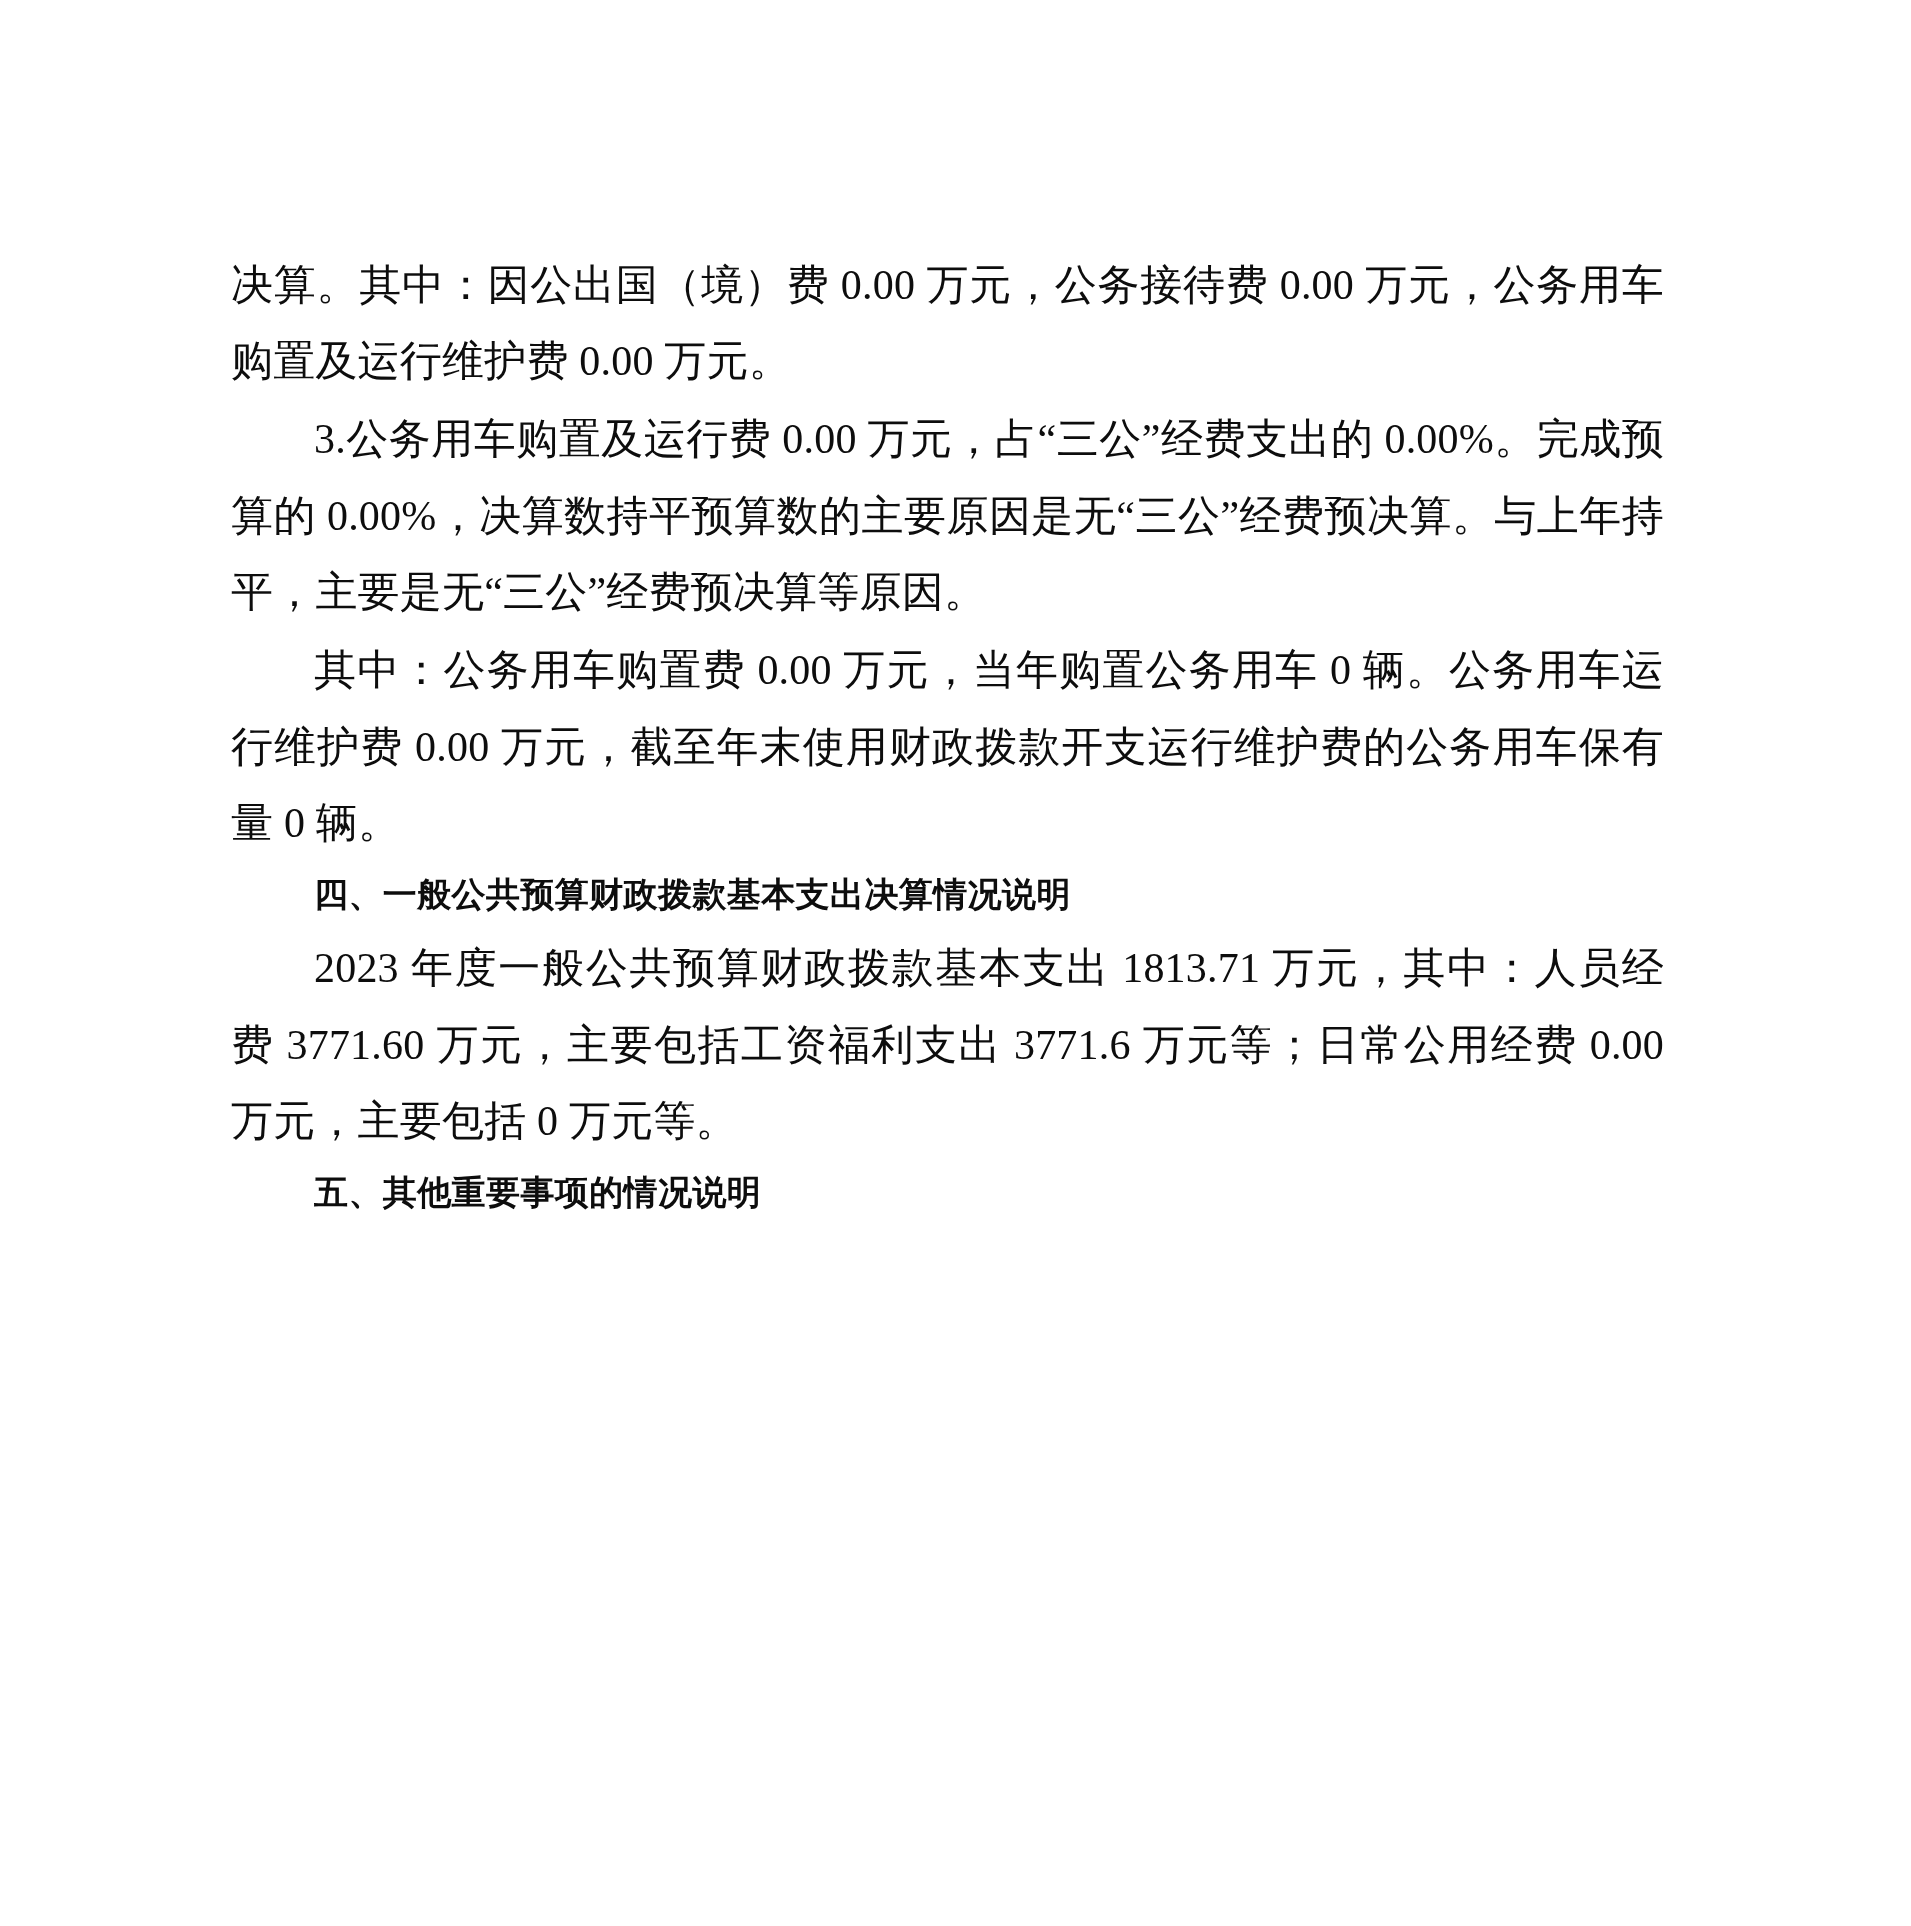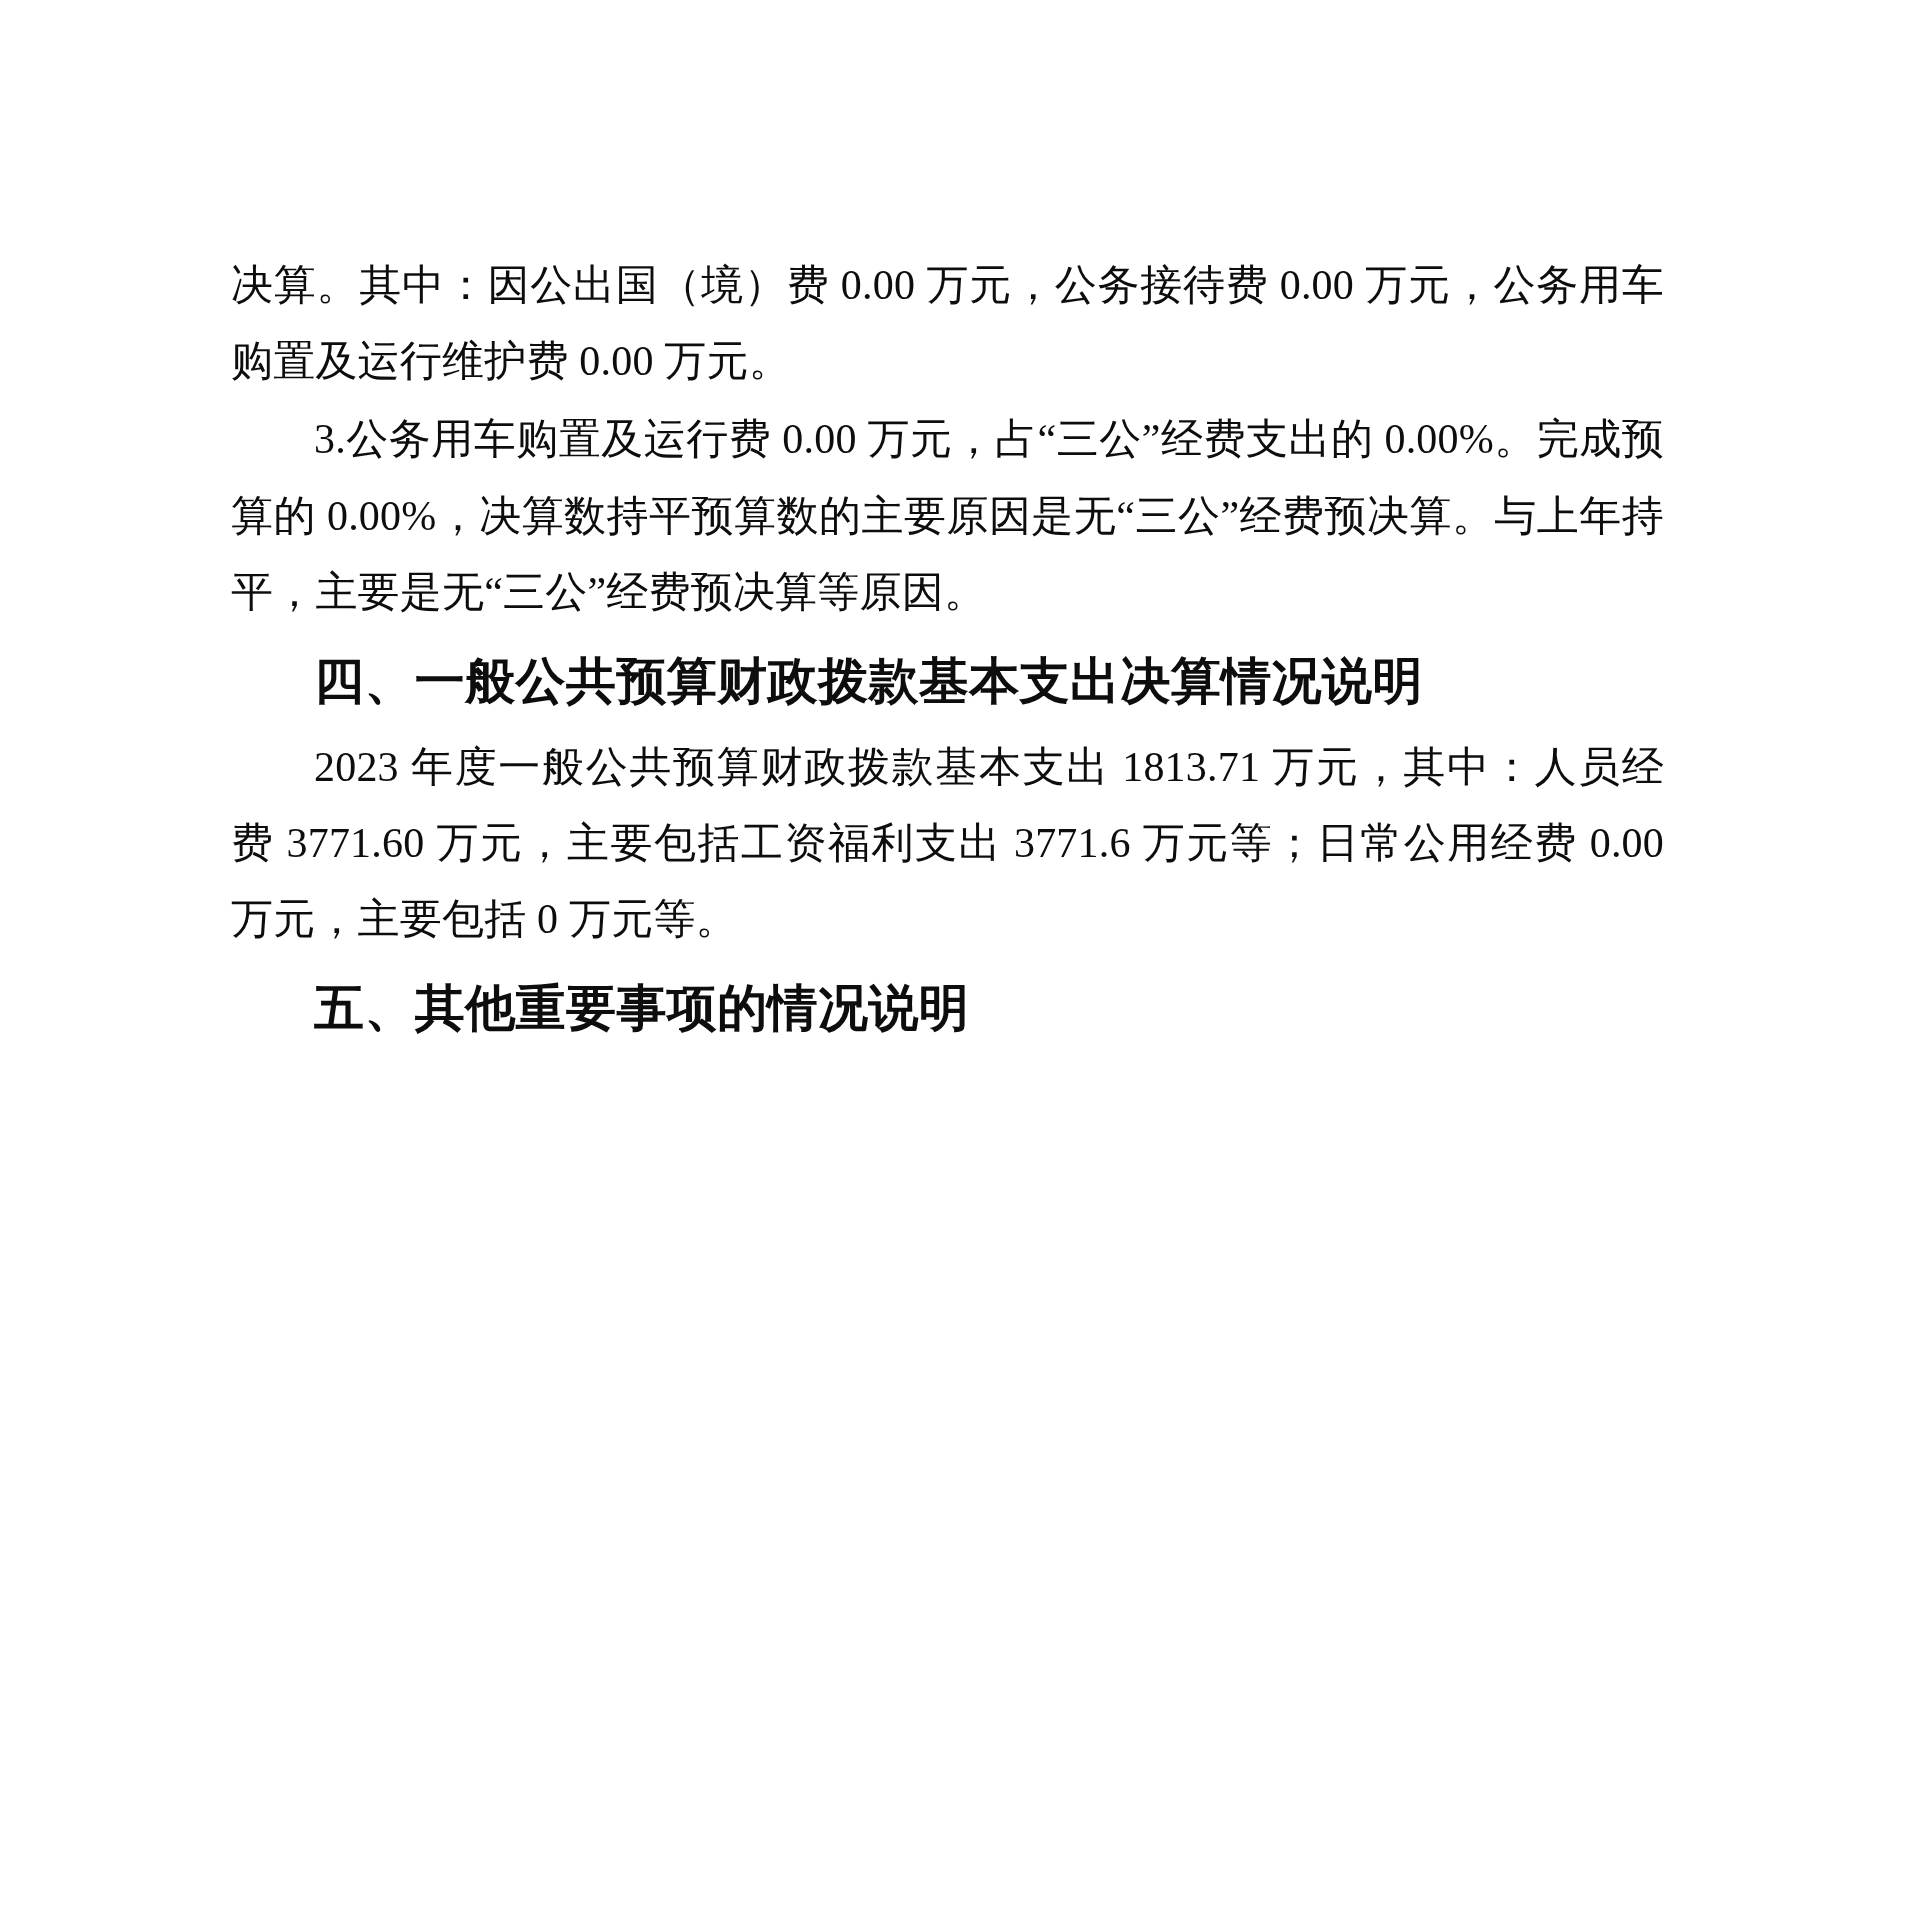--- a/index.html
+++ b/index.html
@@ -33,41 +33,42 @@
   }
   p.para {
     margin: 0 0 1.5px 0;
     text-indent: 83px;
     font-family: Liberation Serif, serif;
   }
   p.para.noindent {
     text-indent: 0;
   }
   h2.section-heading {
-    font-family: Liberation Sans, sans-serif;
-    font-size: 50px;
+    font-family: Liberation Mono, monospace;
+    font-size: 34px;
     font-weight: bold;
     line-height: 1.82;
     margin: 5.4px 0 1.5px 0;
     text-indent: 83px;
     letter-spacing: 0.4px;
   }
 </style>
 </head>
 <body>
 
 <div class="page">
   <div class="body-text">
 
     <p class="para noindent">决算。其中：因公出国（境）费 0.00 万元，公务接待费 0.00 万元，公务用车购置及运行维护费 0.00 万元。</p>
 
 
 
     <p class="para">3.公务用车购置及运行费 0.00 万元，占“三公”经费支出的 0.00%。完成预算的 0.00%，决算数持平预算数的主要原因是无“三公”经费预决算。与上年持平，主要是无“三公”经费预决算等原因。</p>
 
+    <p class="para">其中：公务用车购置费 0.00 万元，当年购置公务用车 0 辆。公务用车运行维护费 0.00 万元，截至年末使用财政拨款开支运行维护费的公务用车保有量 0 辆。</p>
 
     <h2 class="section-heading">四、一般公共预算财政拨款基本支出决算情况说明</h2>
 
     <p class="para">2023 年度一般公共预算财政拨款基本支出 1813.71 万元，其中：人员经费 3771.60 万元，主要包括工资福利支出 3771.6 万元等；日常公用经费 0.00 万元，主要包括 0 万元等。</p>
 
     <h2 class="section-heading">五、其他重要事项的情况说明</h2>
 
   </div>
 </div>
 

